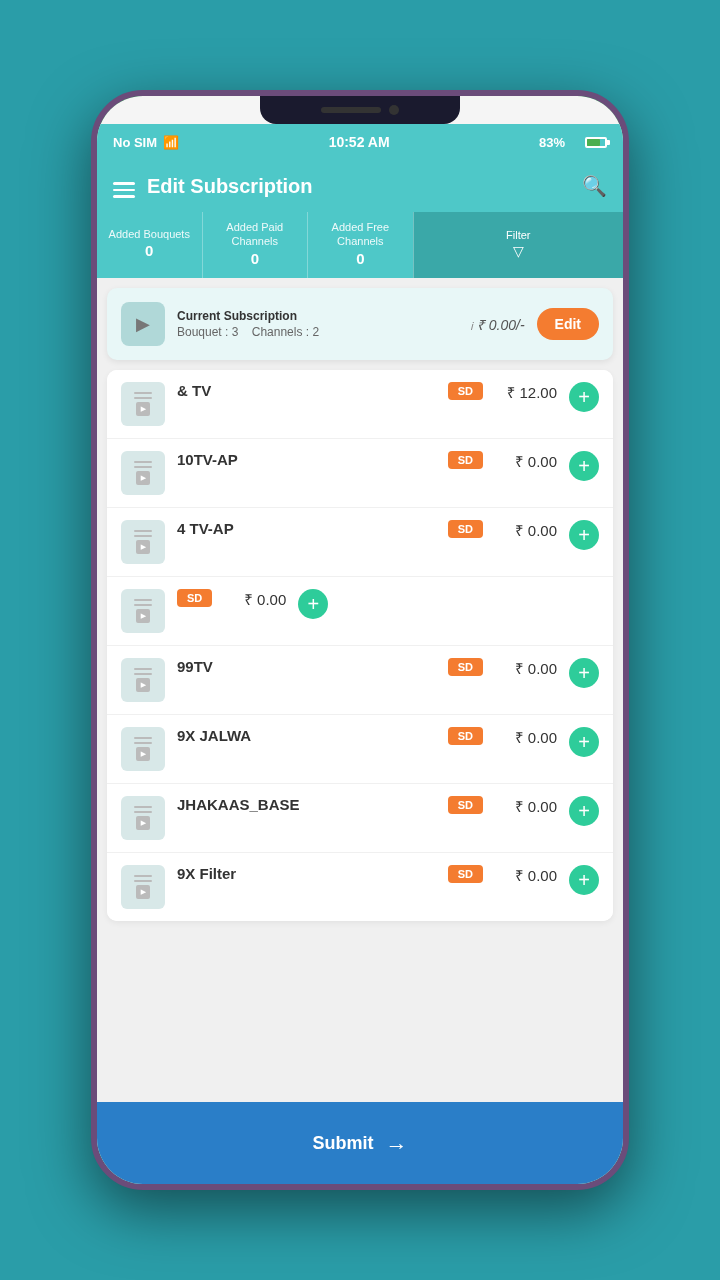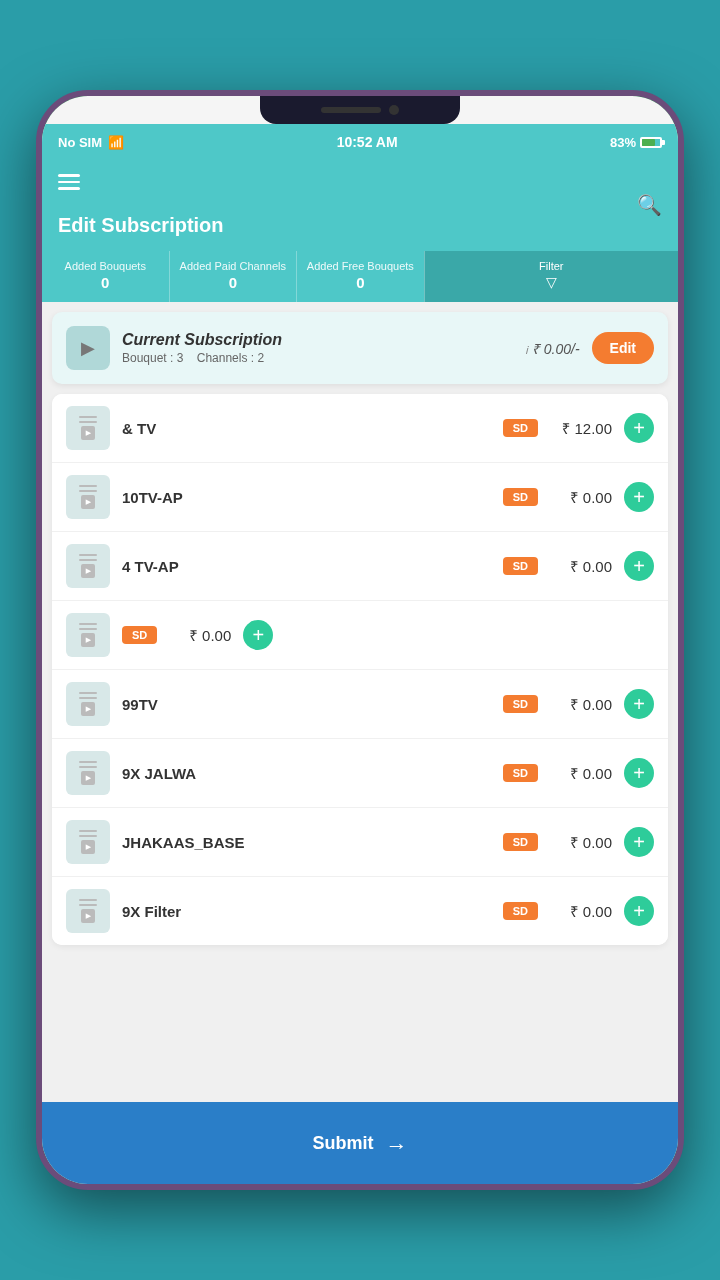--- a/index.html
+++ b/index.html
@@ -10,21 +10,21 @@
       height: 1280px;
       background: #2a9da8;
       display: flex;
       align-items: center;
       justify-content: center;
       font-family: 'Segoe UI', Arial, sans-serif;
       overflow: hidden;
     }
 
     .phone-outer {
-      width: 648px;
+      width: 538px;
       height: 1100px;
       background: #15803d;
       border-radius: 52px;
       border: 6px solid #6b4c7a;
       position: relative;
       display: flex;
       flex-direction: column;
       overflow: hidden;
       box-shadow: 0 20px 60px rgba(0,0,0,0.5);
     }
@@ -80,21 +80,21 @@
     }
 
     .status-center {
       font-size: 14px;
       font-weight: 700;
     }
 
     .status-right {
       display: flex;
       align-items: center;
-      gap: 4px;
+      gap: 20px;
     }
 
     .battery {
       width: 22px;
       height: 11px;
       border: 2px solid white;
       border-radius: 2px;
       position: relative;
       display: inline-flex;
       align-items: center;
@@ -128,23 +128,22 @@
     .header {
       background: #4ec8c8;
       padding: 14px 16px;
       display: flex;
       align-items: center;
       justify-content: space-between;
     }
 
     .header-left {
       display: flex;
-      align-items: flex-start;
-      gap: 24px;
-      flex-direction: column;
+      align-items: flex-end;
+      gap: 12px;
     }
 
     .hamburger-icon {
       display: flex;
       flex-direction: column;
       gap: 4px;
       cursor: pointer;
     }
 
     .hamburger-icon span {
@@ -200,24 +199,23 @@
       justify-content: center;
       color: #777;
       font-size: 18px;
     }
 
     .sub-info {
       flex: 1;
     }
 
     .sub-title {
-      font-size: 16px;
+      font-size: 12px;
       font-weight: 700;
       color: #333;
-      font-style: italic;
     }
 
     .sub-details {
       font-size: 12px;
       color: #666;
       margin-top: 2px;
     }
 
     .sub-price {
       font-size: 14px;
@@ -240,21 +238,21 @@
     .channel-list {
       background: white;
       margin: 0 10px;
       border-radius: 10px;
       overflow: hidden;
       box-shadow: 0 2px 6px rgba(0,0,0,0.06);
     }
 
     .channel-item {
       display: flex;
-      align-items: center;
+      align-items: flex-start;
       padding: 12px 14px;
       border-bottom: 1px solid #f0f0f0;
       gap: 12px;
       background: white;
     }
 
     .channel-item:last-child {
       border-bottom: none;
     }
 
@@ -439,21 +437,21 @@
           <span>Added Bouquets</span>
           <span class="tab-count">0</span>
         </div>
         <div class="tab-divider"></div>
         <div class="tab-cell">
           <span>Added Paid Channels</span>
           <span class="tab-count">0</span>
         </div>
         <div class="tab-divider"></div>
         <div class="tab-cell">
-          <span>Added Free Bouquets</span>
+          <span>Added Free Channels</span>
           <span class="tab-count">0</span>
         </div>
       </div>
       <div class="right-tabs">
         <div class="tab-divider"></div>
         <div class="tab-cell right-cell">
           <span>Filter</span>
           <span style="font-size:14px;">▽</span>
         </div>
       </div>

